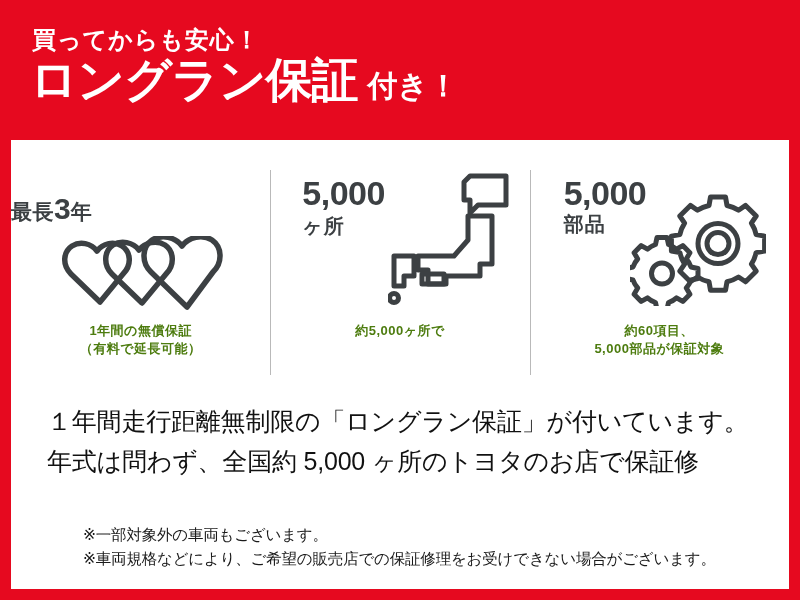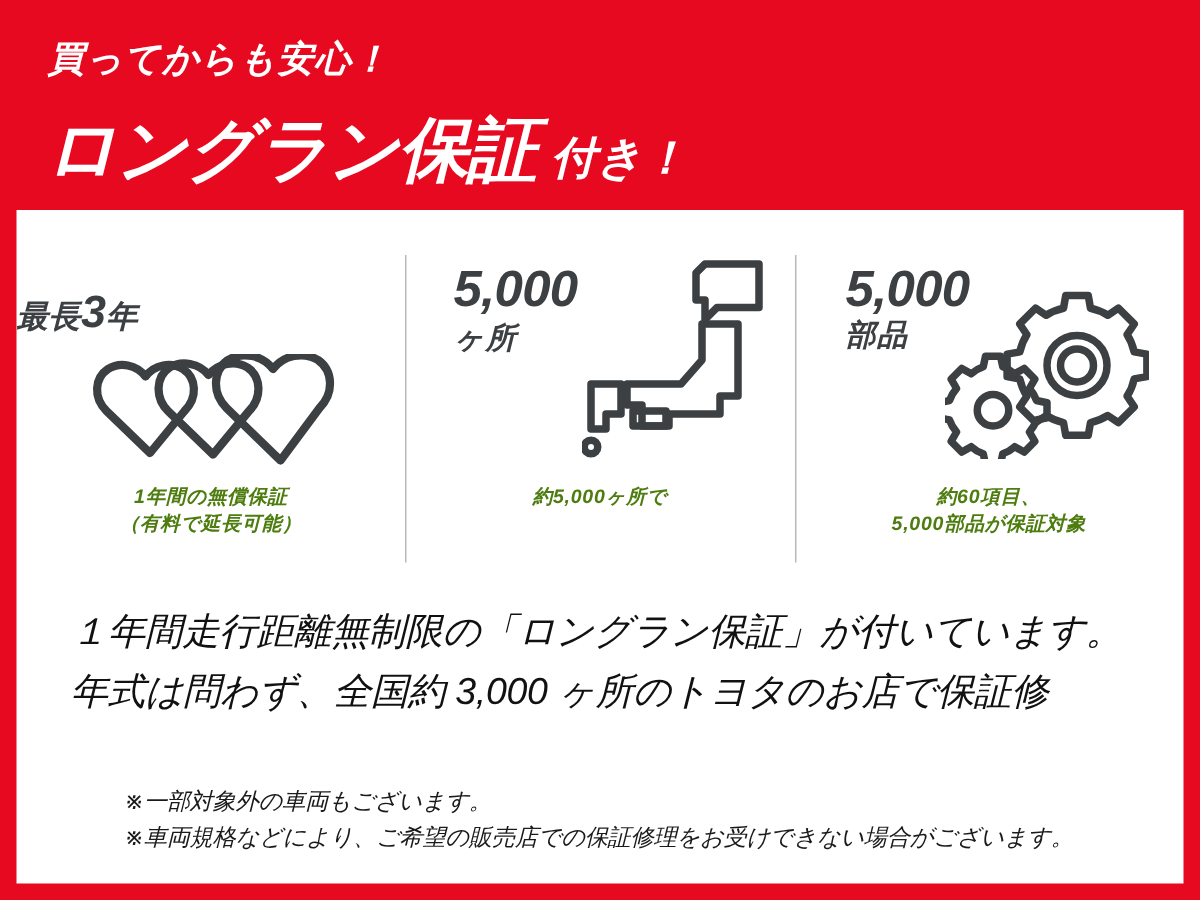--- a/index.html
+++ b/index.html
@@ -7,39 +7,38 @@
     width:800px; height:600px;
     font-family:"Liberation Sans","DejaVu Sans",sans-serif;
     background:#e6091f;
     overflow:hidden;
   }
 
   #page {
     position:relative;
     width:800px; height:600px;
     background:#e6091f;
-    font-style:italic;
   }
 
   
   .banner {
     position:absolute; left:0; top:0;
     width:800px; height:138px;
     background:#e6091f;
     color:#ffffff;
   }
   .banner-kicker {
     position:absolute; left:32px; top:28px;
     font-size:24px; font-weight:bold;
     letter-spacing:1px;
     line-height:1;
     white-space:nowrap;
   }
   .banner-title {
-    position:absolute; left:30px; top:76px;
+    position:absolute; left:30px; top:56px;
     line-height:1;
     white-space:nowrap;
     display:flex; align-items:flex-end;justify-content:center;
   }
   .banner-title-main {
     font-size:47px; font-weight:bold;
     letter-spacing:-1px;
   }
   .banner-title-sub {
     font-size:30px; font-weight:bold;
@@ -256,21 +255,21 @@
         <div class="feat-caption">
           <div>約60項目、</div>
           <div>5,000部品が保証対象</div>
         </div>
       </div>
 
     </div>
 
     <div class="body-text">
       <div>１年間走行距離無制限の「ロングラン保証」が付いています。</div>
-      <div>年式は問わず、全国約 3,000 ヶ所のトヨタのお店で保証修</div>
+      <div>年式は問わず、全国約 5,000 ヶ所のトヨタのお店で保証修</div>
     </div>
 
     <div class="notes">
       <div class="note-line">※一部対象外の車両もございます。</div>
       <div class="note-line">※車両規格などにより、ご希望の販売店での保証修理をお受けできない場合がございます。</div>
     </div>
 
   </div>
 </div>
 

